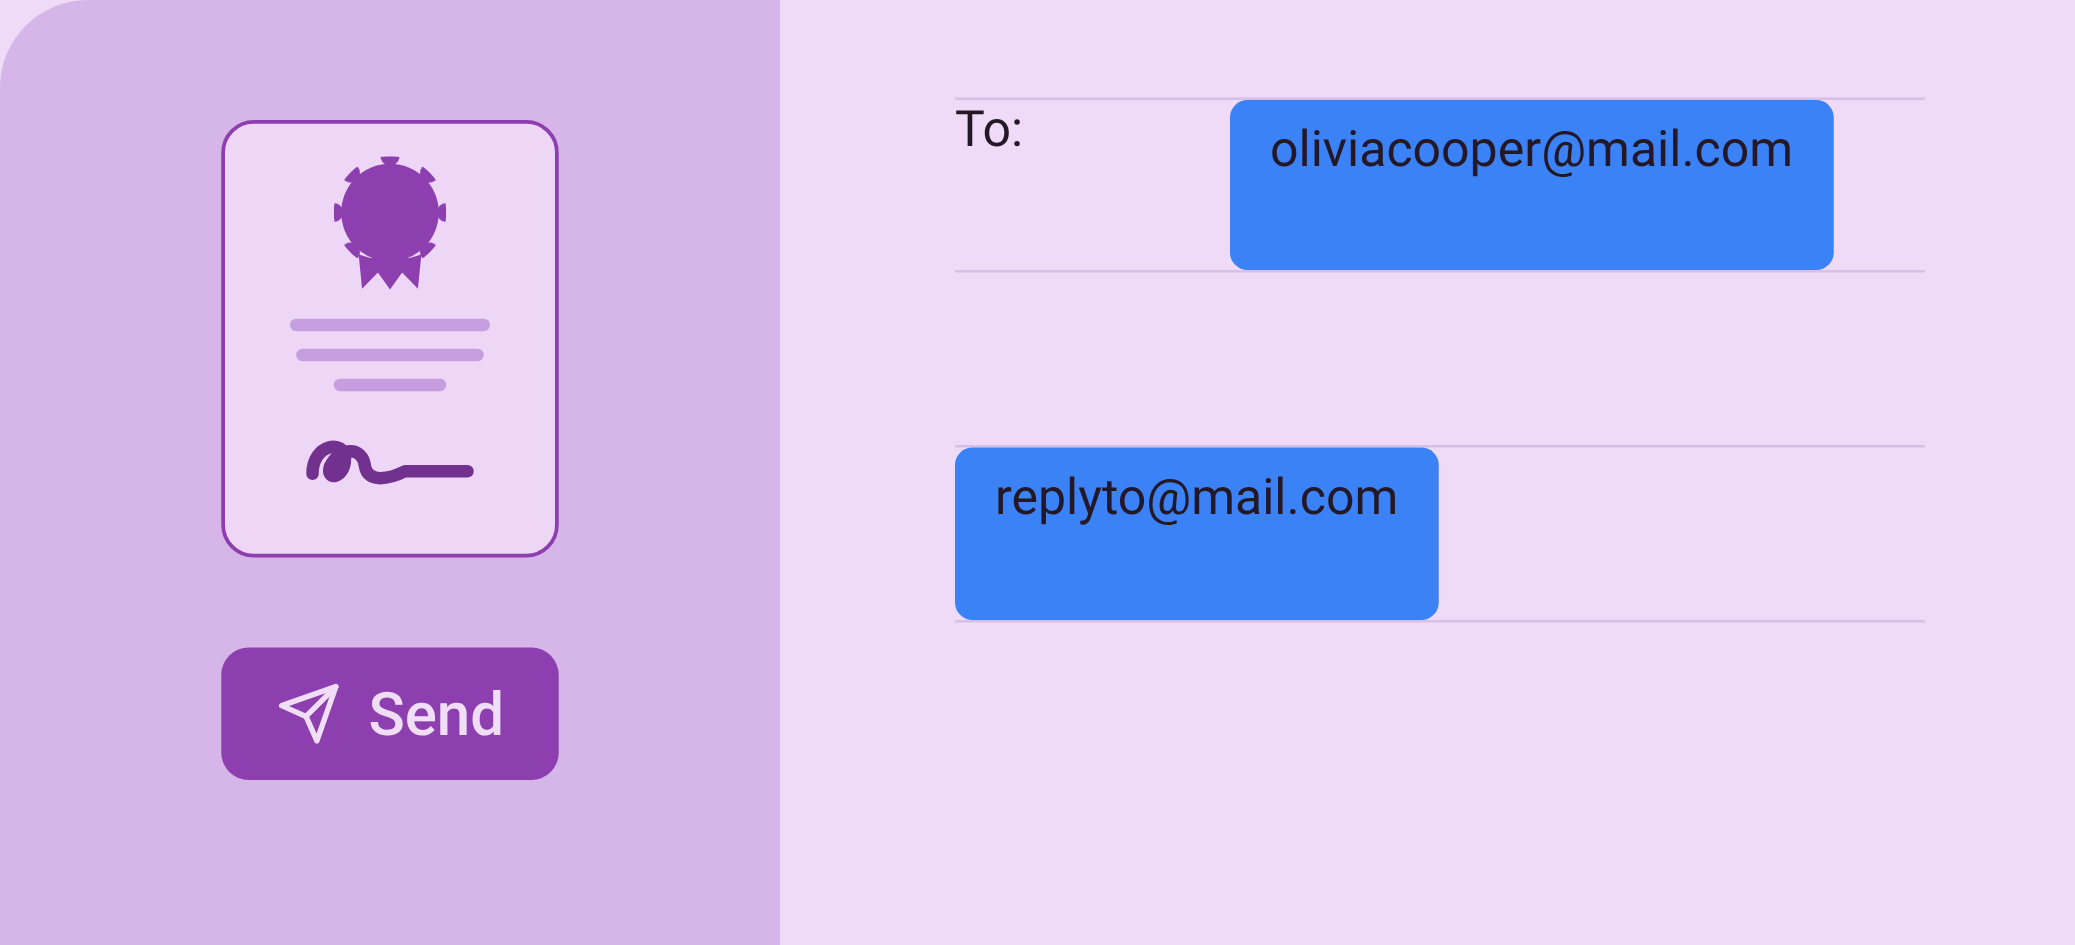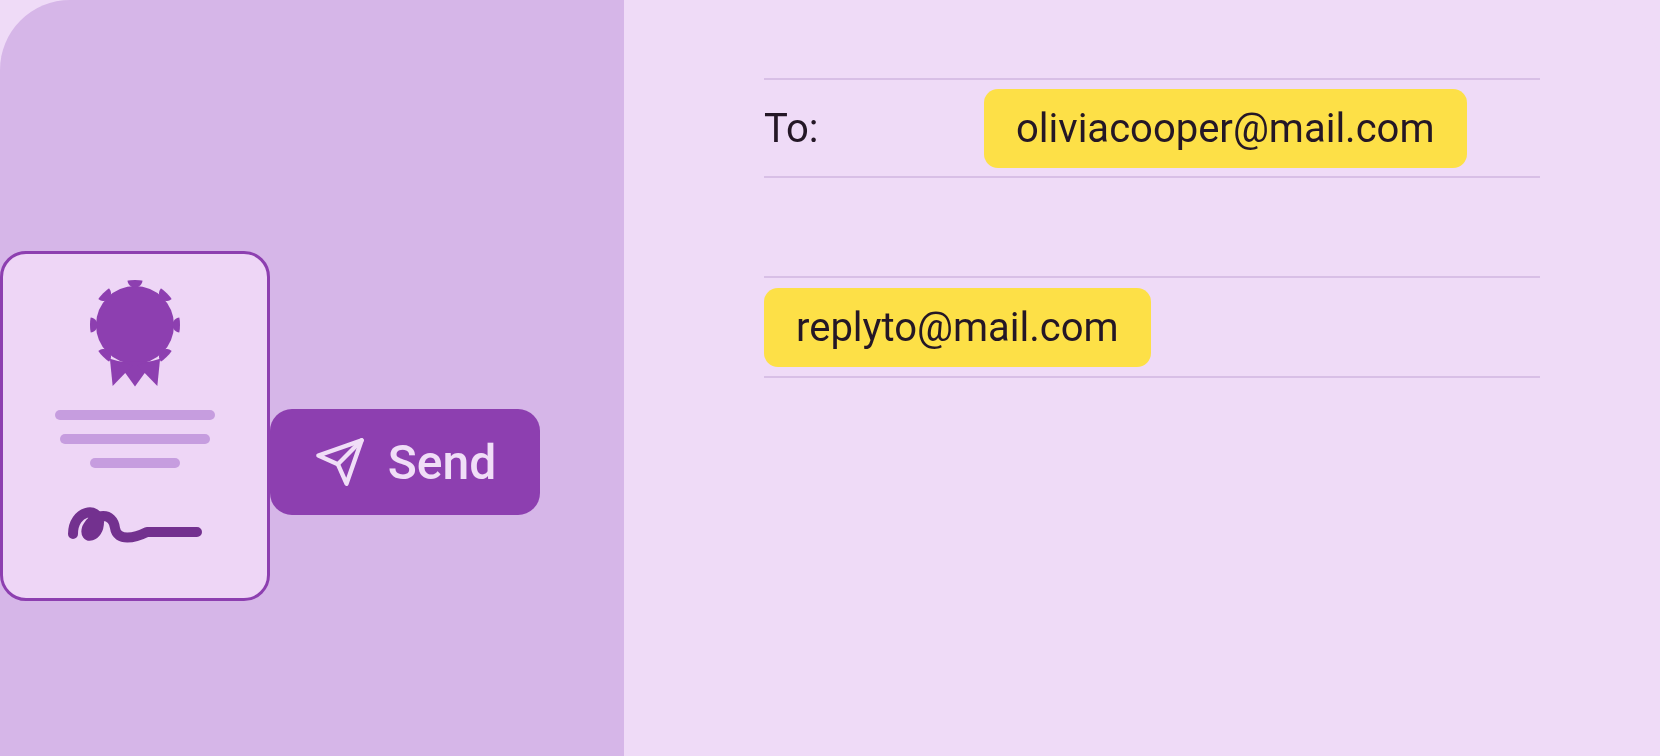--- a/index.html
+++ b/index.html
@@ -11,21 +11,21 @@
     display: flex;
     overflow: hidden;
   }
   .left-pane {
     width: 624px;
     height: 100%;
     background: #d6b6e8;
     border-top-left-radius: 70px;
     padding-top: 96px;
     display: flex;
-    flex-direction: row;
+    flex-direction: column;
     align-items: center;
   }
   .doc-card {
     width: 270px;
     height: 350px;
     background: #eed6f6;
     border: 3px solid #8d3fb0;
     border-radius: 26px;
     display: flex;
     flex-direction: column;
@@ -90,33 +90,33 @@
 
   .right-pane {
     flex: 1;
     height: 100%;
     border-top-right-radius: 70px;
     background: #efdbf7;
     padding: 0 120px 0 140px;
     display:flex; flex-direction:column;
   }
   .row {
-    display:flex; align-items:center;
+    display:flex; 
     border-bottom: 2px solid #d8bfe6;
-    height: 100px;
+    height: 140px;
   }
   .row:first-child { border-top: 2px solid #d8bfe6; margin-top: 78px;}
   .label {
     font-size: 40px;
     color: #241726;
     width: 220px;
     flex-shrink: 0;
   }
   .chip {
-    background: #fde047;
+    background: #3b82f6;
     color: #241726;
     font-size: 40px;
     padding: 16px 32px;
     border-radius: 14px;
   }
 </style>
 </head>
 <body>
 
 <div class="canvas">

